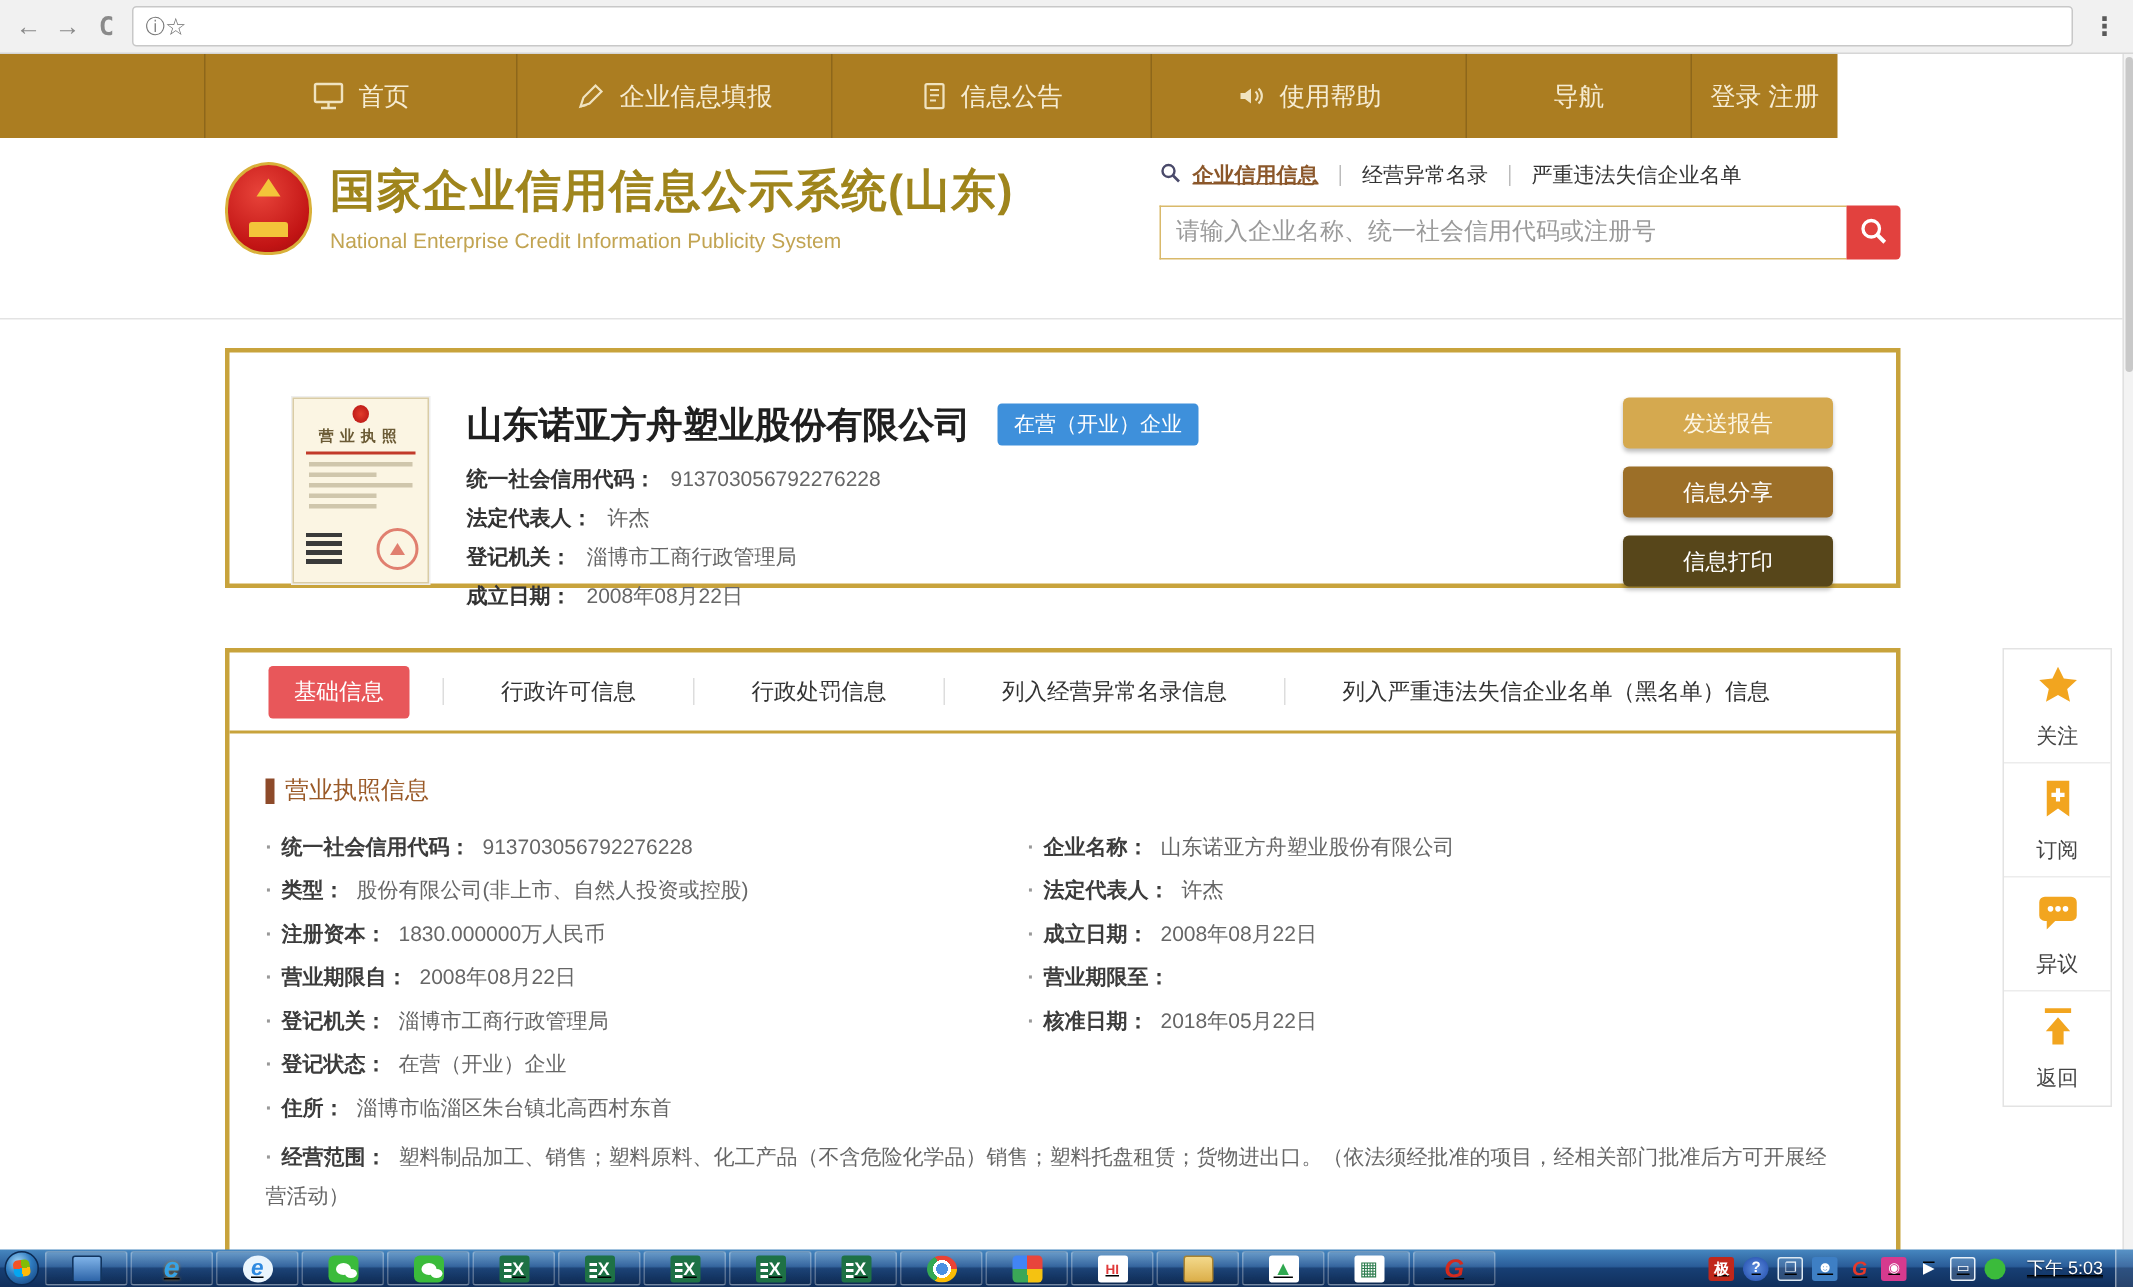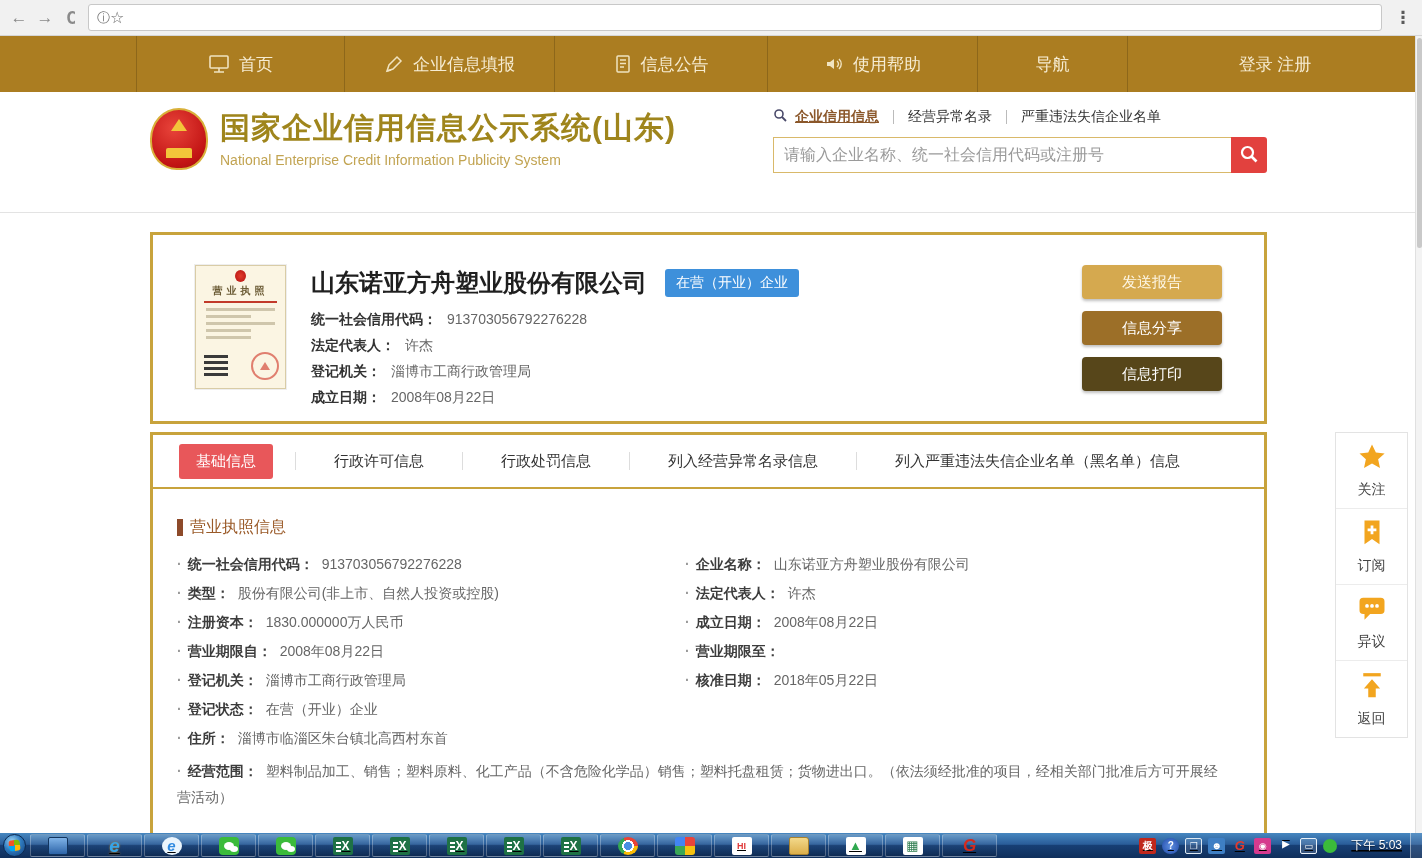--- a/index.html
+++ b/index.html
@@ -11,21 +11,21 @@
   .chrome .navbtn { width:26px; height:26px; display:flex; align-items:center; justify-content:center; font-size:17px; color:#8a8a8a; cursor:pointer; }
   .gi-back::after{content:"←";} .gi-fwd::after{content:"→";}
   .gi-reload{color:#555; font-size:18px; font-weight:bold;} .gi-reload::after{content:"C"; font-family:"DejaVu Sans Mono",monospace;}
   .addressbar { flex:1; height:27px; background:#fff; border:1px solid #c8c8c8; border-radius:3px; margin:0 8px 0 4px; display:flex; align-items:center; padding:0 8px; overflow:hidden; }
   .gi-info::after{content:"ⓘ"; color:#777; font-size:13px;}
   .url-text { margin-left:7px; flex:1; font-size:14px; color:#2b2b2b; white-space:nowrap; overflow:hidden; }
   .gi-star::after{content:"☆"; color:#6f6f6f; font-size:16px;}
   .gi-menu::after{content:"⋮"; color:#5a5a5a; font-size:17px; font-weight:bold;}
 
   
-  .gnav { position:absolute; top:36px; left:0; width:1422px; height:56px; background:#ab7d21; display:flex; }
+  .gnav { position:absolute; top:36px; left:0; width:1225px; height:56px; background:#ab7d21; display:flex; }
   .gnav .spacer { width:137px; border-right:1px solid #8d671a; }
   .gnav .item { display:flex; align-items:center; justify-content:center; gap:9px; color:#f6ecd2; font-size:17px; border-right:1px solid #8d671a; cursor:pointer; }
   .gnav .item:last-child{ border-right:none; }
   .w1{width:208px}.w2{width:210px}.w3{width:213px}.w4{width:210px}.w5{width:150px}.w6{flex:1}
   .gnav svg{ display:block; }
 
   
   .siteheader { position:absolute; top:92px; left:0; width:1422px; height:121px; background:#fff; border-bottom:1px solid #e3e3e3; }
   .brand { position:absolute; left:150px; top:16px; display:flex; align-items:flex-start; gap:12px; }
   .emblem { width:58px; height:62px; border-radius:50% 50% 46% 46%; background:radial-gradient(circle at 40% 32%, #e8443a 0%, #c21414 70%, #9c0d0d 100%); border:2px solid #d9b13a; position:relative; }
@@ -41,21 +41,21 @@
   .search-links .lk0 { color:#8b572a; text-decoration:underline; font-weight:bold; }
   .search-links .lk { color:#333; }
   .vdiv { width:1px; height:14px; background:#bbb; margin:0 14px; }
   .search-row { display:flex; margin-top:9px; }
   .search-row input { flex:1; height:36px; border:1px solid #d9b96a; border-right:none; padding:0 10px; font-size:16px; color:#333; outline:none; font-family:inherit; }
   .search-row input::placeholder { color:#9a9a9a; }
   .search-btn { width:36px; height:36px; background:#e2413e; border:none; display:flex; align-items:center; justify-content:center; cursor:pointer; border-radius:0 3px 3px 0; }
 
   
   .card { position:absolute; background:#fff; border:3px solid #c8a33c; }
-  .company-card { left:150px; top:232px; width:1117px; height:192px; }
+  .company-card { left:150px; top:232px; width:1117px; height:160px; }
   .license { position:absolute; left:42px; top:30px; width:91px; height:124px; background:#fbf5e3; border:1px solid #d9cca6; box-shadow:0 0 0 1px #eee; padding-top:4px; cursor:pointer; }
   .license .lic-emblem { width:11px; height:12px; background:radial-gradient(#e23c2c, #b31111); border-radius:50%; margin:0 auto; }
   .license .lic-title { text-align:center; font-size:10px; font-weight:bold; color:#6b5b35; letter-spacing:4px; margin-top:2px; }
   .license .lic-rule { height:2px; background:#c23a2a; margin:3px 8px 5px; }
   .license .lic-line { height:3px; background:#cfc6ac; margin:4px 10px 0 10px; }
   .license .lic-line.short { margin-right:34px; }
   .license .lic-qr { position:absolute; left:8px; bottom:12px; width:24px; height:24px; background:
       repeating-linear-gradient(0deg,#3a3a3a 0 3px,#fbf5e3 3px 6px),
       repeating-linear-gradient(90deg,#3a3a3a 0 3px,transparent 3px 6px); }
   .license .lic-seal { position:absolute; right:6px; bottom:8px; width:28px; height:28px; border:2px solid rgba(206,48,33,.6); border-radius:50%; }

